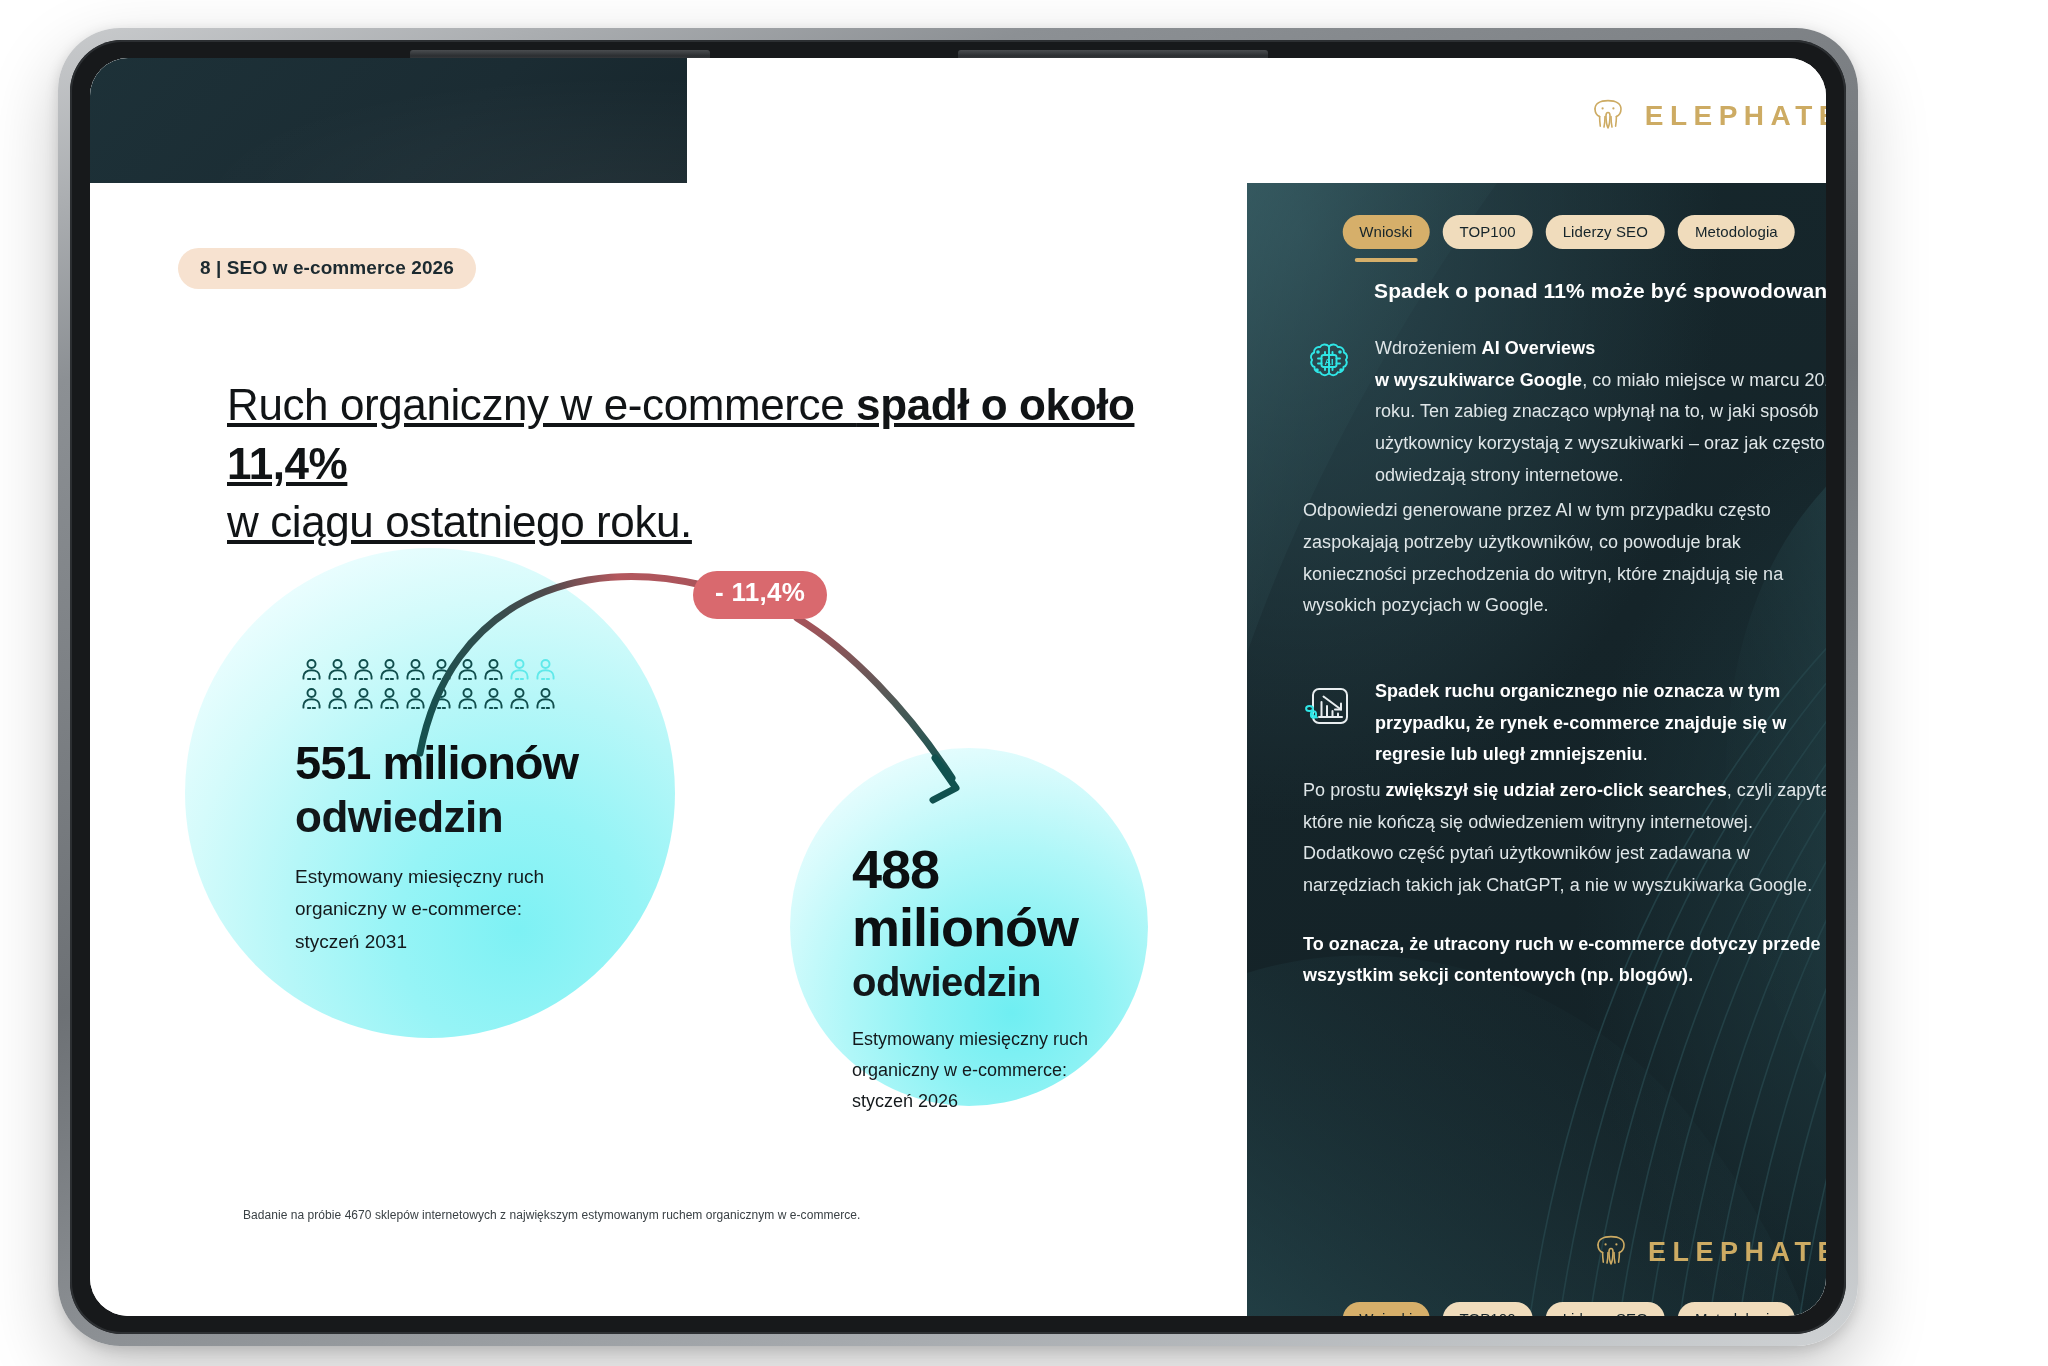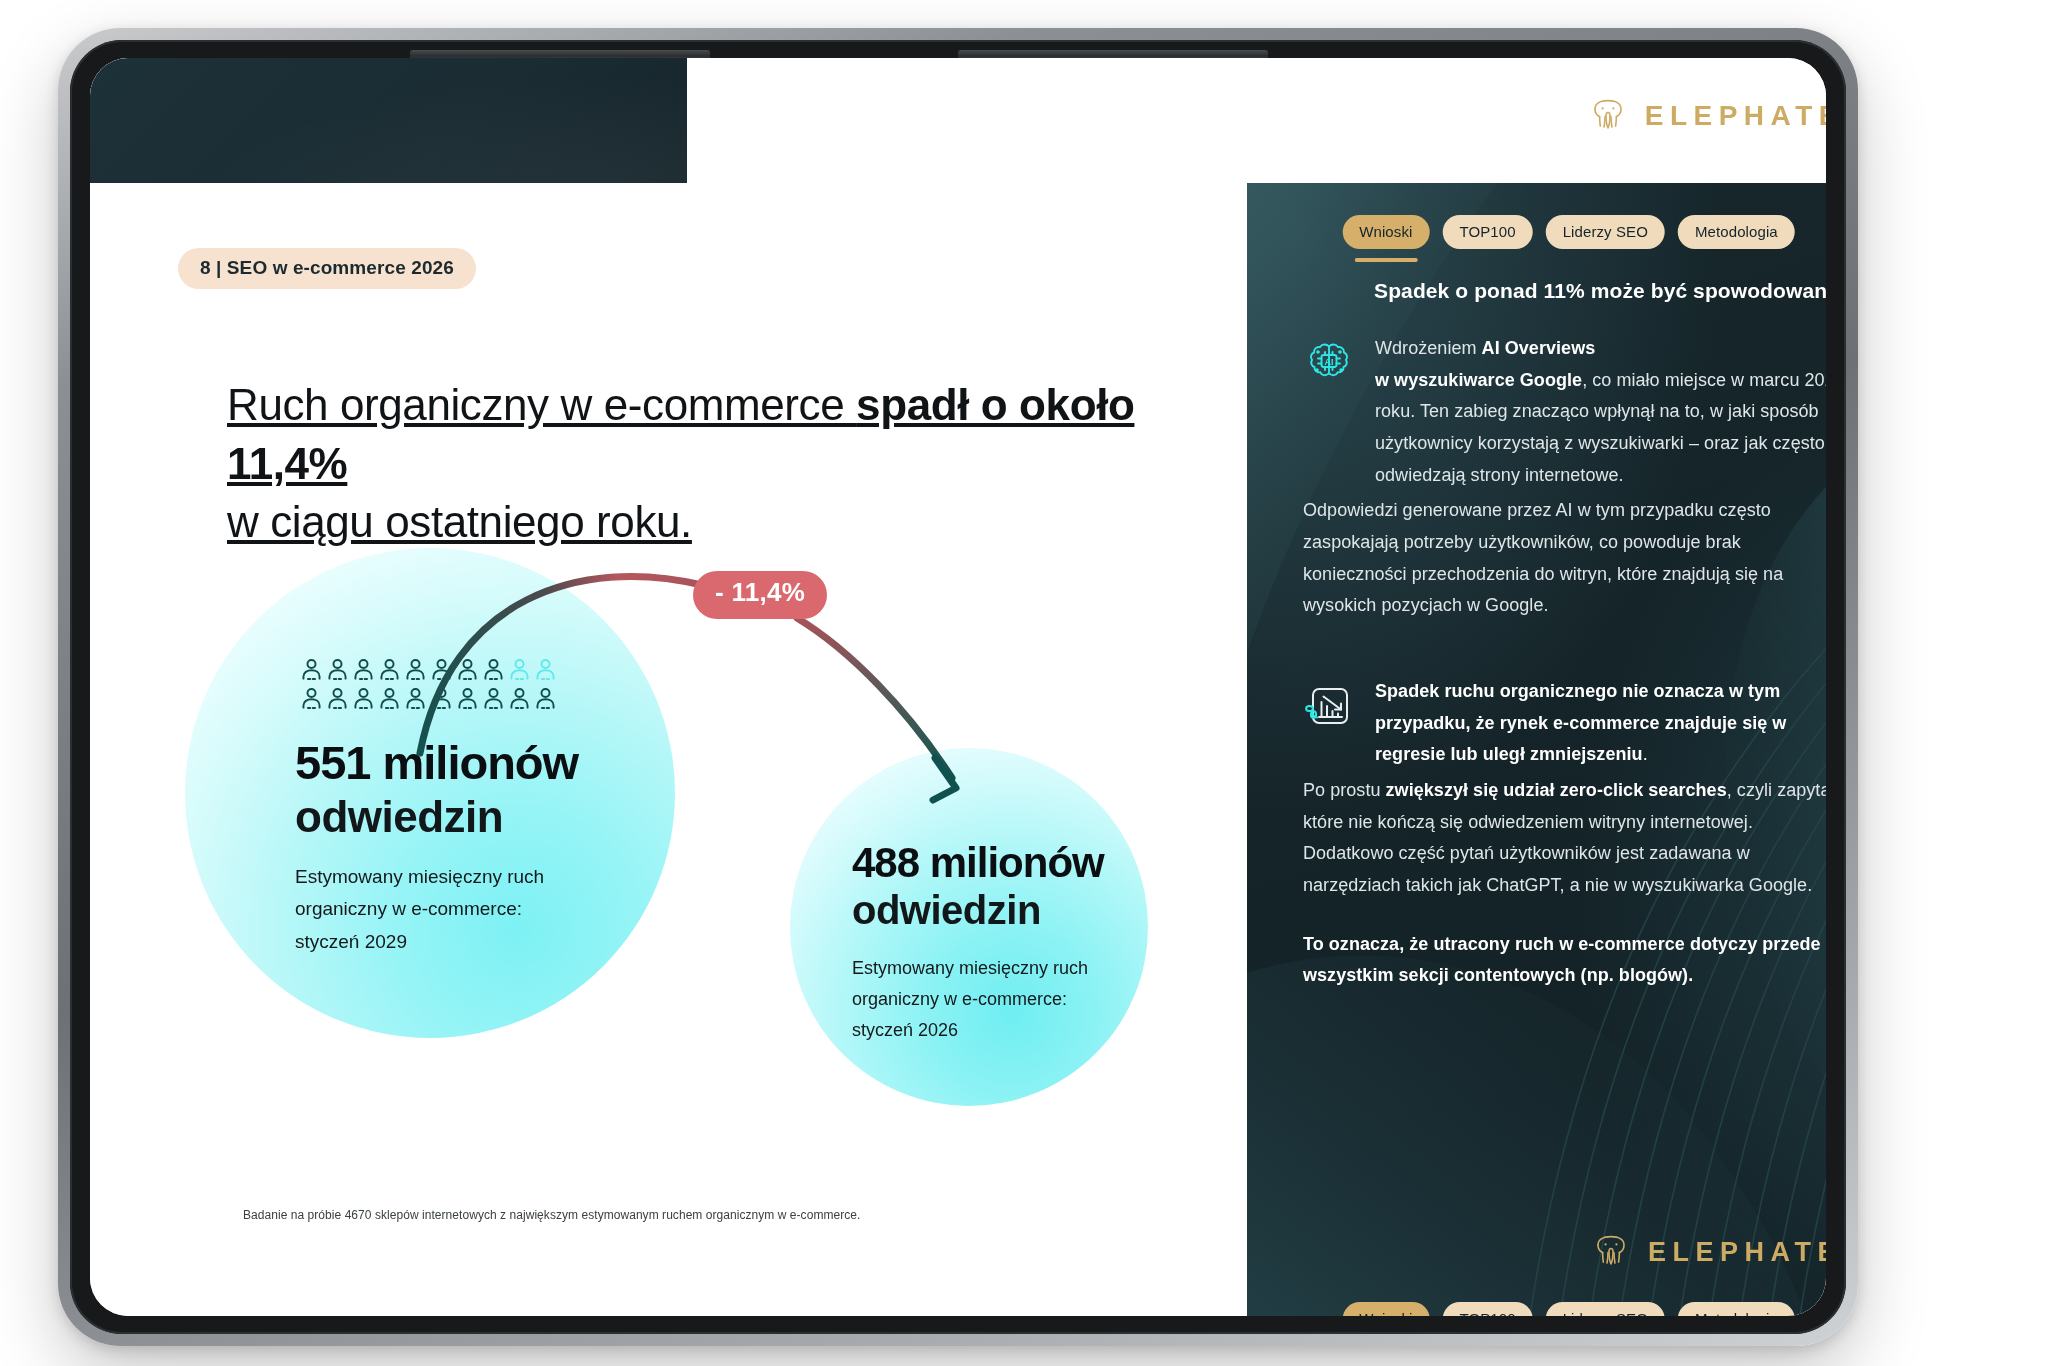--- a/index.html
+++ b/index.html
@@ -117,21 +117,21 @@
   #people-icons svg { display: block; }
 
   .stat-block { position: absolute; }
   #stat-large { left: 205px; top: 680px; width: 330px; }
   #stat-small { left: 762px; top: 782px; width: 300px; }
 
   .stat-number {
     font-size: 47px; font-weight: 800; color: #0c0f11;
     letter-spacing: -1px; line-height: 1.08;
   }
-  #stat-small .stat-number { font-size: 42px; }
+  #stat-small .stat-number { font-size: 54px; }
   .stat-unit {
     font-size: 44px; font-weight: 700; color: #12171a;
     letter-spacing: -0.5px; line-height: 1.16; margin-top: 2px;
   }
   #stat-small .stat-unit { font-size: 40px; }
   .stat-caption {
     margin-top: 19px;
     font-size: 19px; line-height: 1.72; color: #14191c; font-weight: 500;
   }
   #stat-small .stat-caption { font-size: 18px; }
@@ -407,21 +407,21 @@
               </svg>
             </span>
         </div>
 
         <div id="stat-large" class="stat-block">
           <div class="stat-number">551 milionów</div>
           <div class="stat-unit">odwiedzin</div>
           <div class="stat-caption">
             <span>Estymowany miesięczny ruch</span><br>
             <span>organiczny w e-commerce:</span><br>
-            <span>styczeń 2029</span>
+            <span>styczeń 2031</span>
           </div>
         </div>
 
         <div id="stat-small" class="stat-block">
           <div class="stat-number">488 milionów</div>
           <div class="stat-unit">odwiedzin</div>
           <div class="stat-caption">
             <span>Estymowany miesięczny ruch</span><br>
             <span>organiczny w e-commerce:</span><br>
             <span>styczeń 2026</span>

